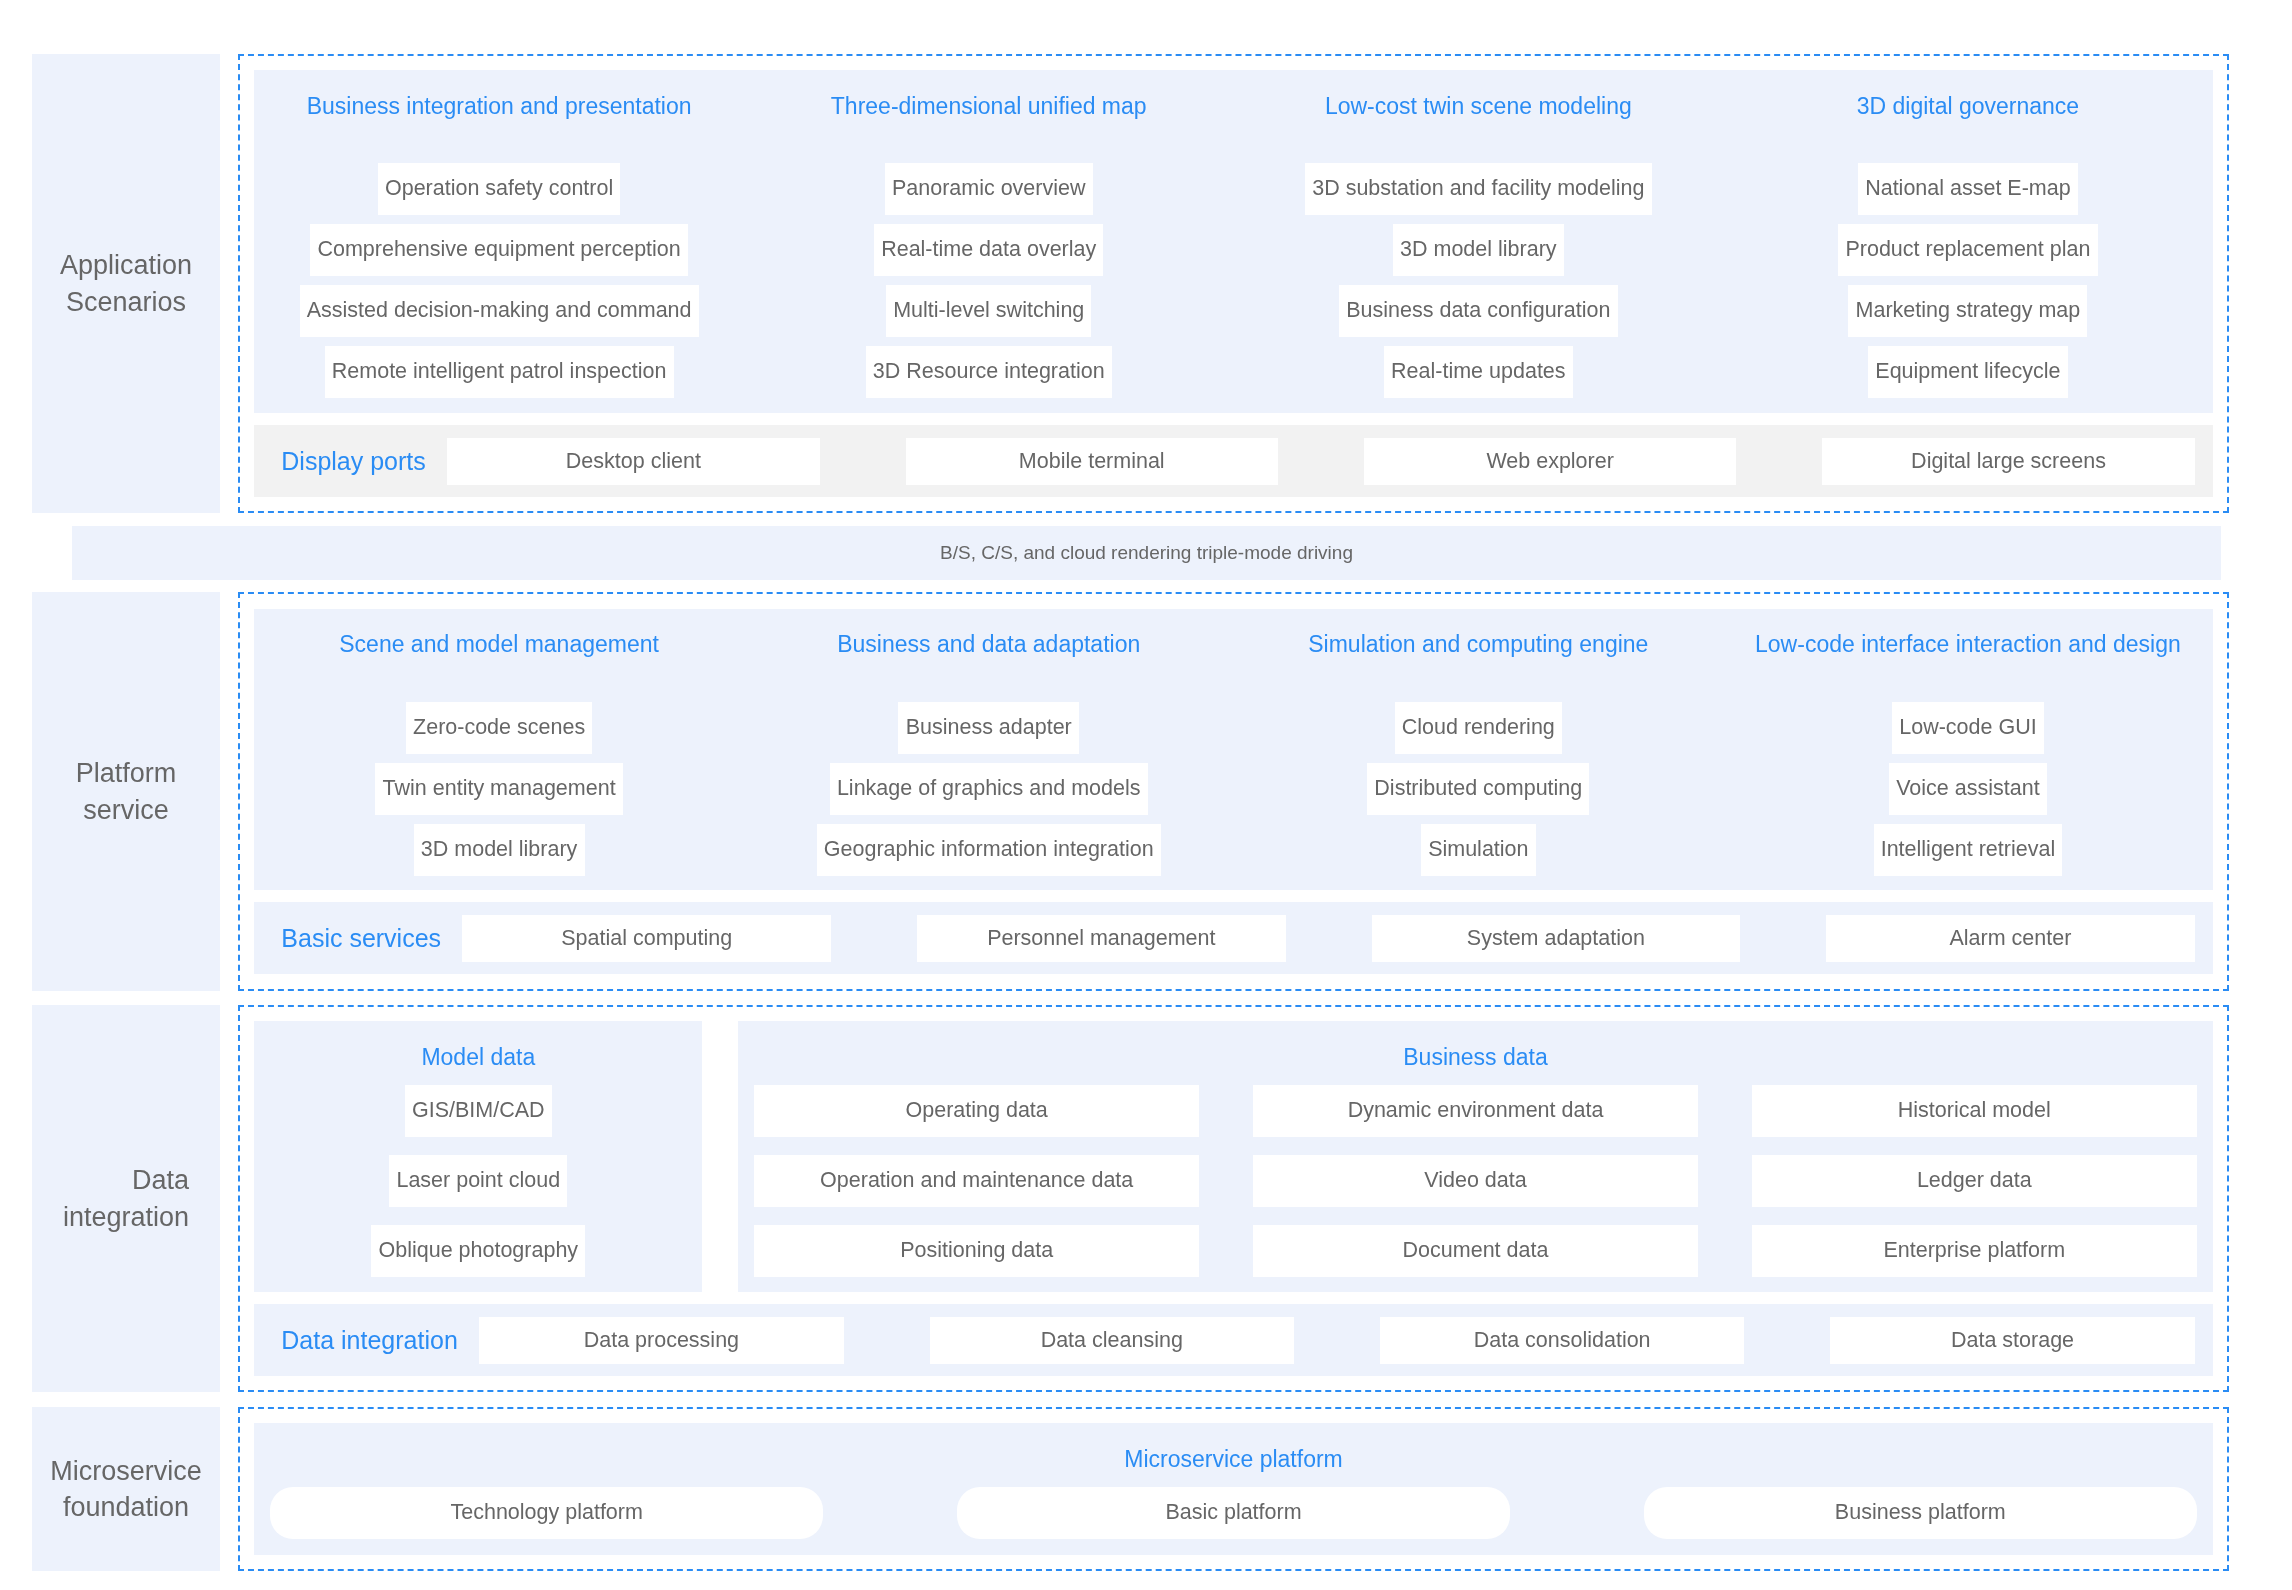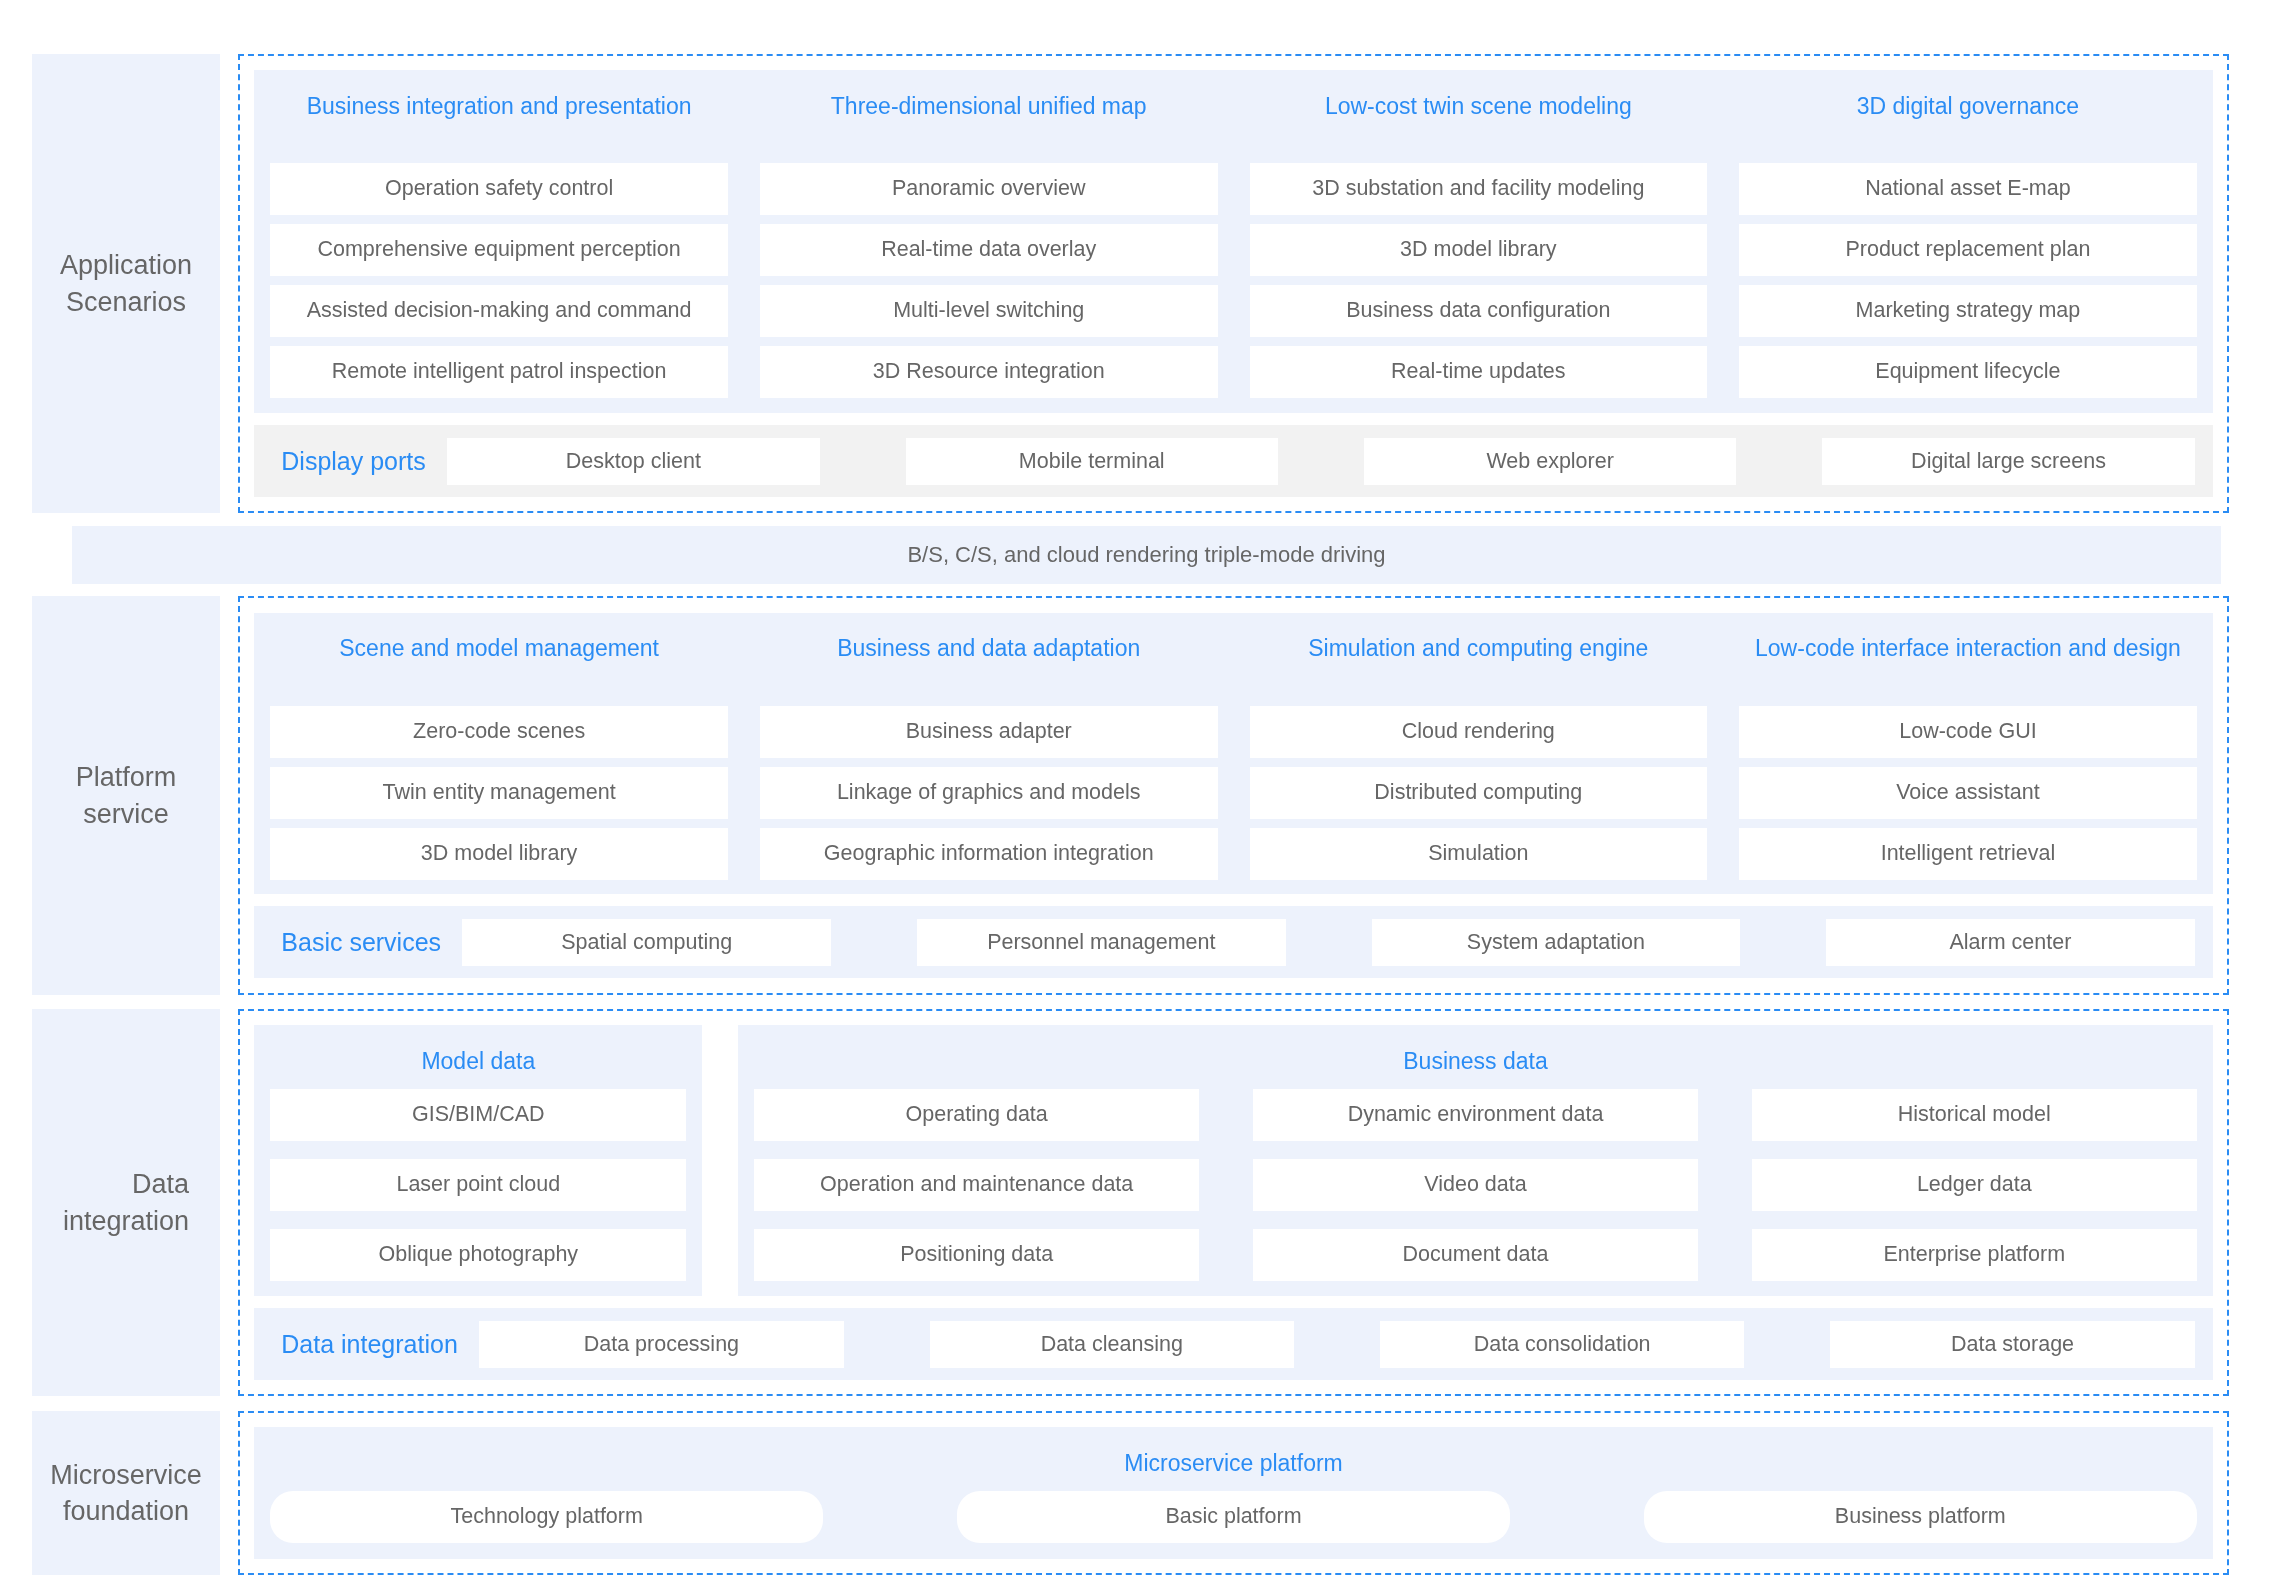--- a/index.html
+++ b/index.html
@@ -75,21 +75,21 @@
   }
   .col-title {
     color: var(--accent);
     font-size: 23px;
     text-align: center;
     line-height: 1.25;
     margin: 7.2px 0 12.5px 0;
     min-height: 30px;
   }
   .col-title.two-line { min-height: 59px; }
-  .chips { display: flex; flex-direction: column; gap: 9px; }
+  .chips { display: flex; flex-direction: column; gap: 9px; align-items: center; }
   .chip {
     background: #ffffff;
     color: var(--item-text);
     font-size: 21.5px;
     text-align: center;
     line-height: 1.2;
     padding: 10.7px 7.2px;
     min-height: 52px;
     display: flex;
     align-items: center;
@@ -129,21 +129,21 @@
     display: flex;
     align-items: center;
     justify-content: center;
   }
 
   
   .driving-bar {
     margin: 12.5px 72px 12.5px 72px;
     background: var(--panel-blue);
     color: var(--item-text);
-    font-size: 22px;
+    font-size: 19px;
     text-align: center;
     padding: 16px 0;
   }
 
   
   .di-cols { display: flex; gap: 36px; align-items: stretch; }
   .di-model { flex: 0 0 448px; background: var(--panel-blue); padding: 14.3px 16px; display: flex; flex-direction: column; }
   .di-business { flex: 1 1 auto; background: var(--panel-blue); padding: 14.3px 16px; display: flex; flex-direction: column; }
   .di-biz-grid { display: flex; gap: 54px; }
   .di-biz-col { flex: 1 1 0; display: flex; flex-direction: column; gap: 18px; }

